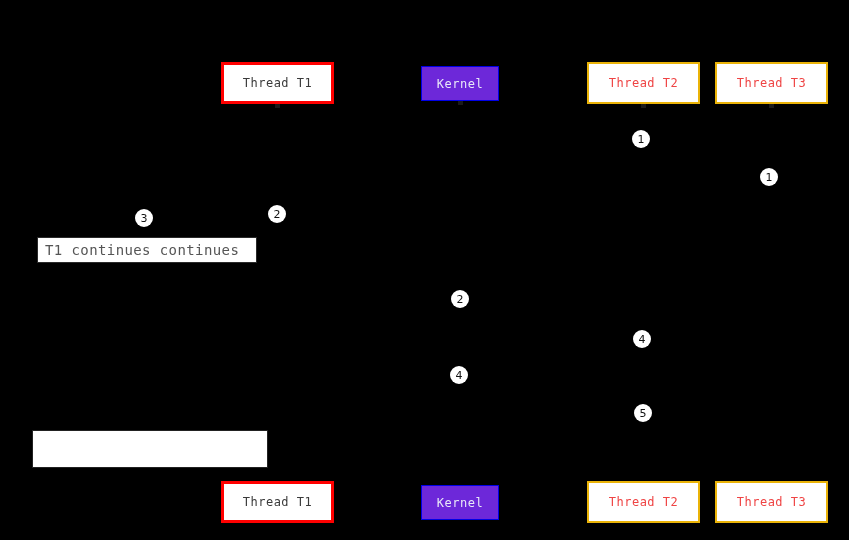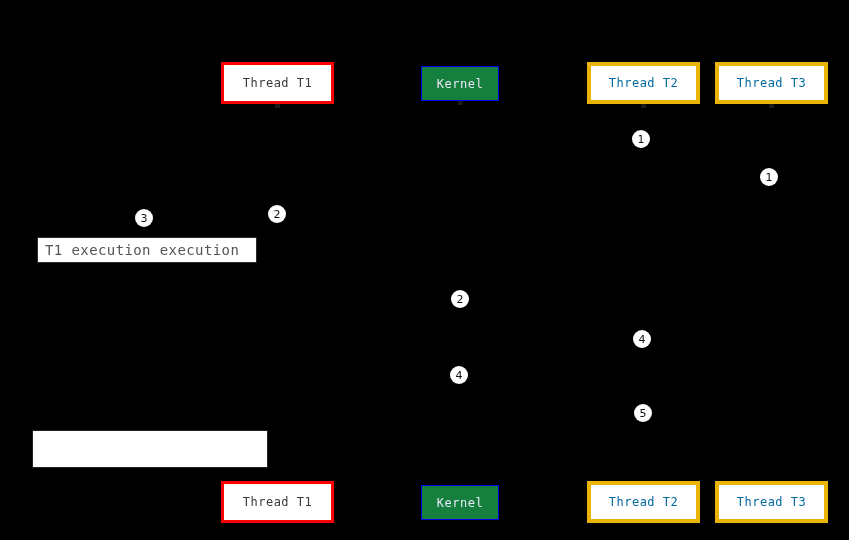--- a/index.html
+++ b/index.html
@@ -28,26 +28,26 @@
     font-size: 12px;
     letter-spacing: 0.5px;
     white-space: nowrap;
     color: #3a3a3a;
   }
   .participant.thread-red {
     border: 3px solid #ff0000;
     color: #3a3a3a;
   }
   .participant.thread-blue {
-    border: 4px solid #eab308;
-    color: #0369a1;
+    border: 2px solid #eab308;
+    color: #ef4444;
     justify-content: center;
   }
   .participant.kernel {
-    background: #15803d;
+    background: #6d28d9;
     border: 1px solid #0000e6;
     color: #e8e8f8;
   }
 
   
   .lifeline {
     position: absolute;
     width: 1px;
     background: #000000;
   }
@@ -120,21 +120,21 @@
       <div class="participant thread-blue" style="left: 587px; top: 62px; width: 113px; height: 42px;">
         <span>Thread T2</span>
       </div>
       <div class="participant thread-blue" style="left: 715px; top: 62px; width: 113px; height: 42px;">
         <span>Thread T3</span>
       </div>
     </div>
 
   <div id="notes-layer">
       <div class="note" style="left: 37px; top: 237px; width: 220px; height: 26px;">
-        <span>T1 execution execution</span>
+        <span>T1 continues continues</span>
       </div>
       <div class="note empty" style="left: 32px; top: 430px; width: 236px; height: 38px;">
         <span></span>
       </div>
     </div>
 
   <div id="markers-layer">
       <div class="step-marker" style="left: 632px; top: 130px;">
         <span>1</span>
       </div>

